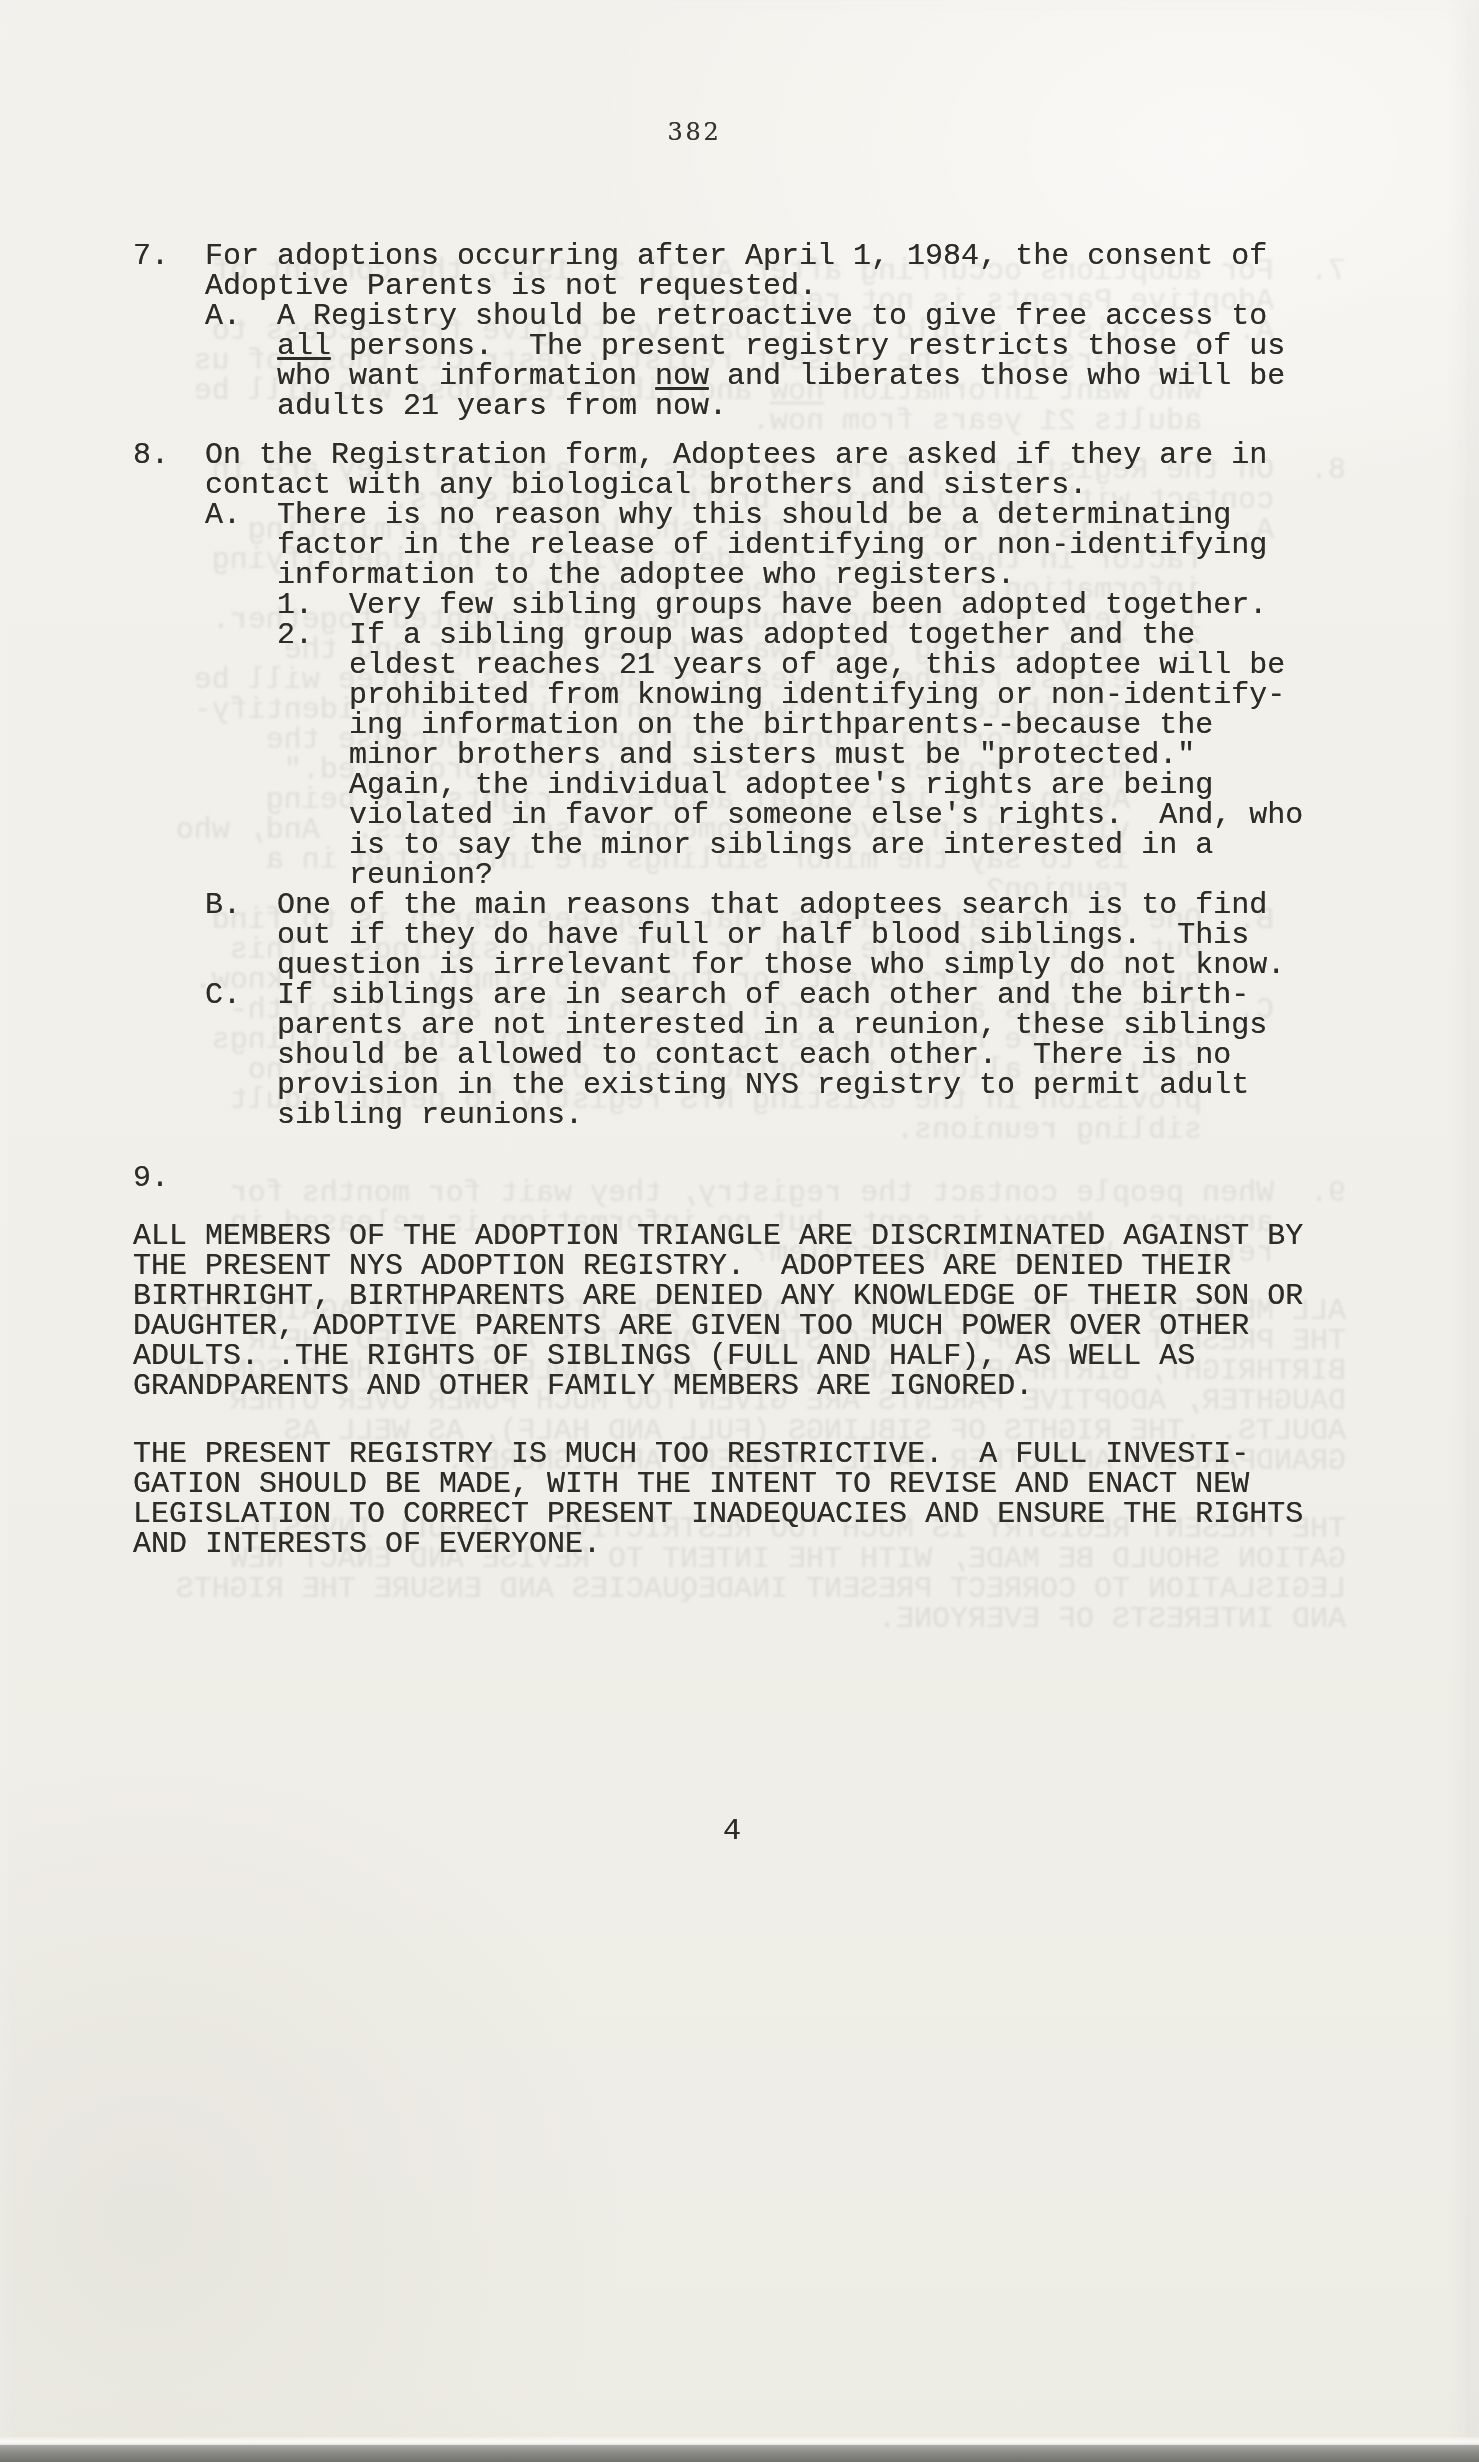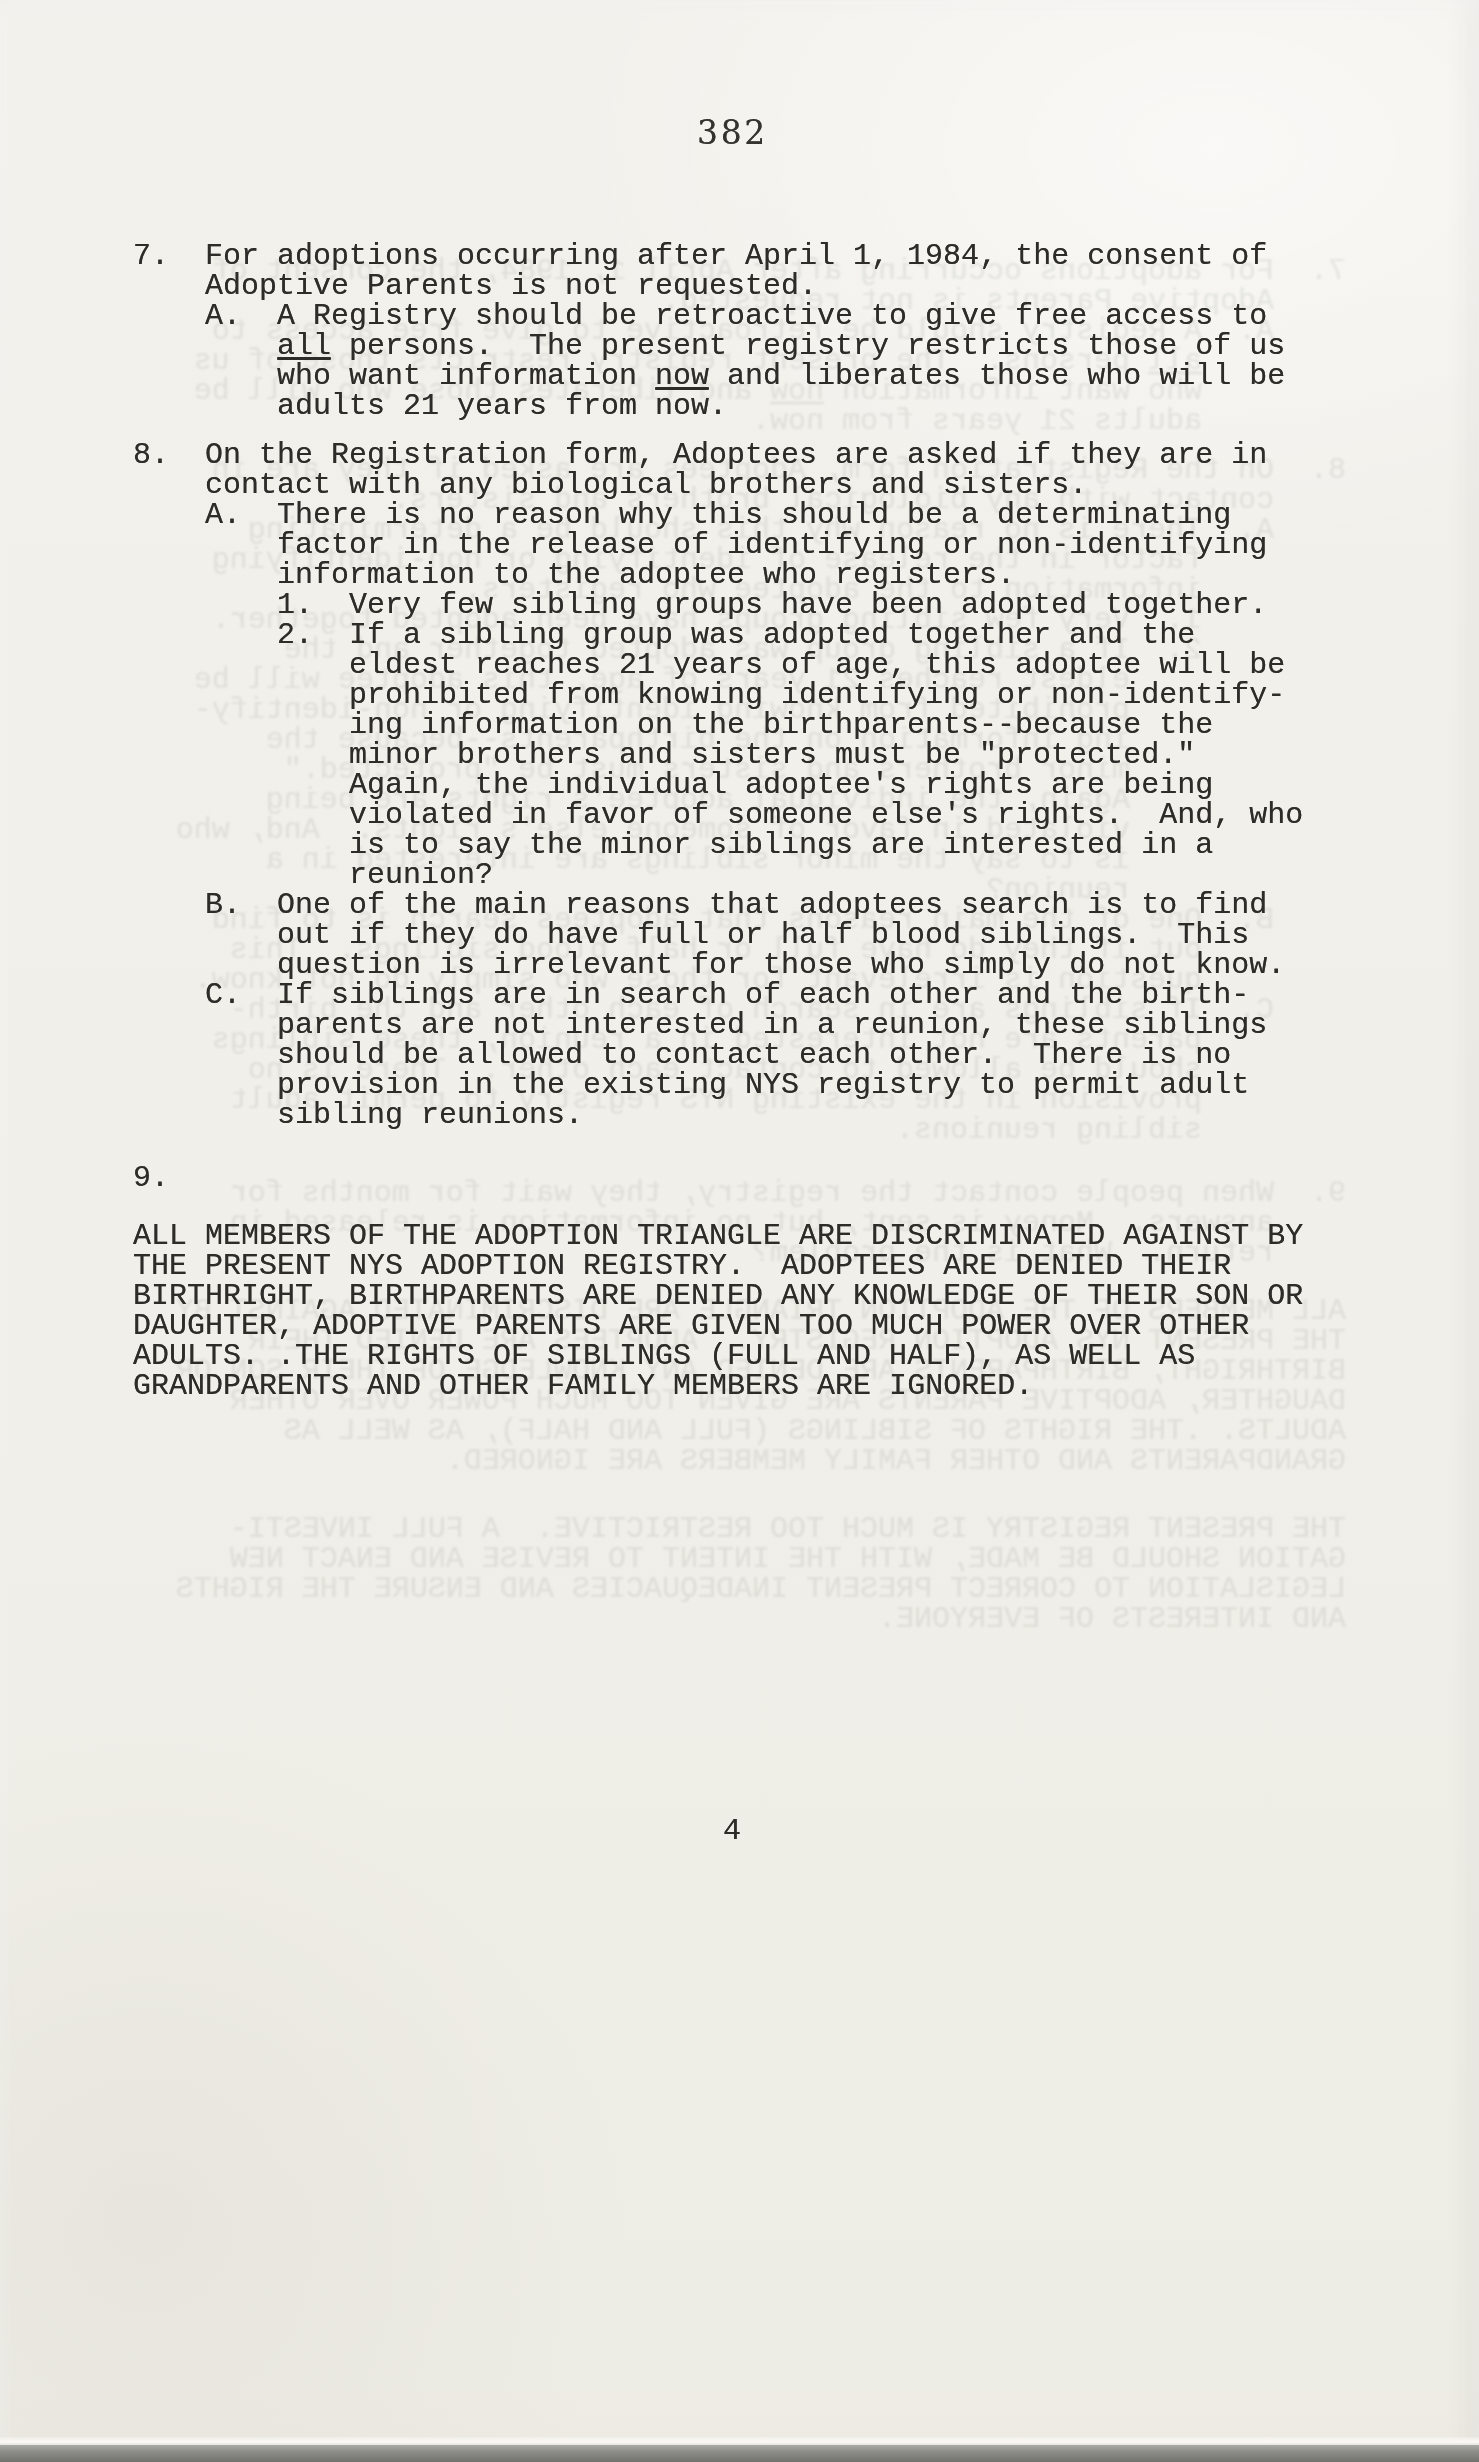--- a/index.html
+++ b/index.html
@@ -27,23 +27,23 @@
   .bleed{
     position:absolute;inset:0;
     transform:scaleX(-1) translateY(14.5px);
     opacity:.16;
     filter:blur(1.2px);
     color:var(--ghost);
     --ink:var(--ghost);
     pointer-events:none;
   }
   .pagenum-top{
-    position:absolute;left:669px;top:116px;width:127px;
+    position:absolute;left:631px;top:116px;width:127px;
     font-family:"DejaVu Serif","Liberation Serif",serif;
-    font-size:33px;line-height:33px;letter-spacing:2.7px;
+    font-size:24px;line-height:33px;letter-spacing:2.7px;
     text-align:center;color:#34332f;
   }
   .content{
     position:absolute;left:133px;top:241px;
     font-size:30px;line-height:30px;
   }
   .block7{margin-bottom:19px;}
   .block8{margin-bottom:33px;}
   .block9{margin-bottom:28px;}
   .blockp1{margin-bottom:38px;}
@@ -249,20 +249,26 @@
     </div>
 
     <div class="blockp1">
       <pre>ALL MEMBERS OF THE ADOPTION TRIANGLE ARE DISCRIMINATED AGAINST BY
 THE PRESENT NYS ADOPTION REGISTRY.  ADOPTEES ARE DENIED THEIR
 BIRTHRIGHT, BIRTHPARENTS ARE DENIED ANY KNOWLEDGE OF THEIR SON OR
 DAUGHTER, ADOPTIVE PARENTS ARE GIVEN TOO MUCH POWER OVER OTHER
 ADULTS. .THE RIGHTS OF SIBLINGS (FULL AND HALF), AS WELL AS
 GRANDPARENTS AND OTHER FAMILY MEMBERS ARE IGNORED.</pre>
     </div>
+    <div>
+      <pre>THE PRESENT REGISTRY IS MUCH TOO RESTRICTIVE.  A FULL INVESTI-
+GATION SHOULD BE MADE, WITH THE INTENT TO REVISE AND ENACT NEW
+LEGISLATION TO CORRECT PRESENT INADEQUACIES AND ENSURE THE RIGHTS
+AND INTERESTS OF EVERYONE.</pre>
+    </div>
 
   </div>
 
   <div class="pagenum-bottom">4</div>
 
   <div class="scan-line"></div>
   <div class="scan-edge"></div>
 
 </div>
 

